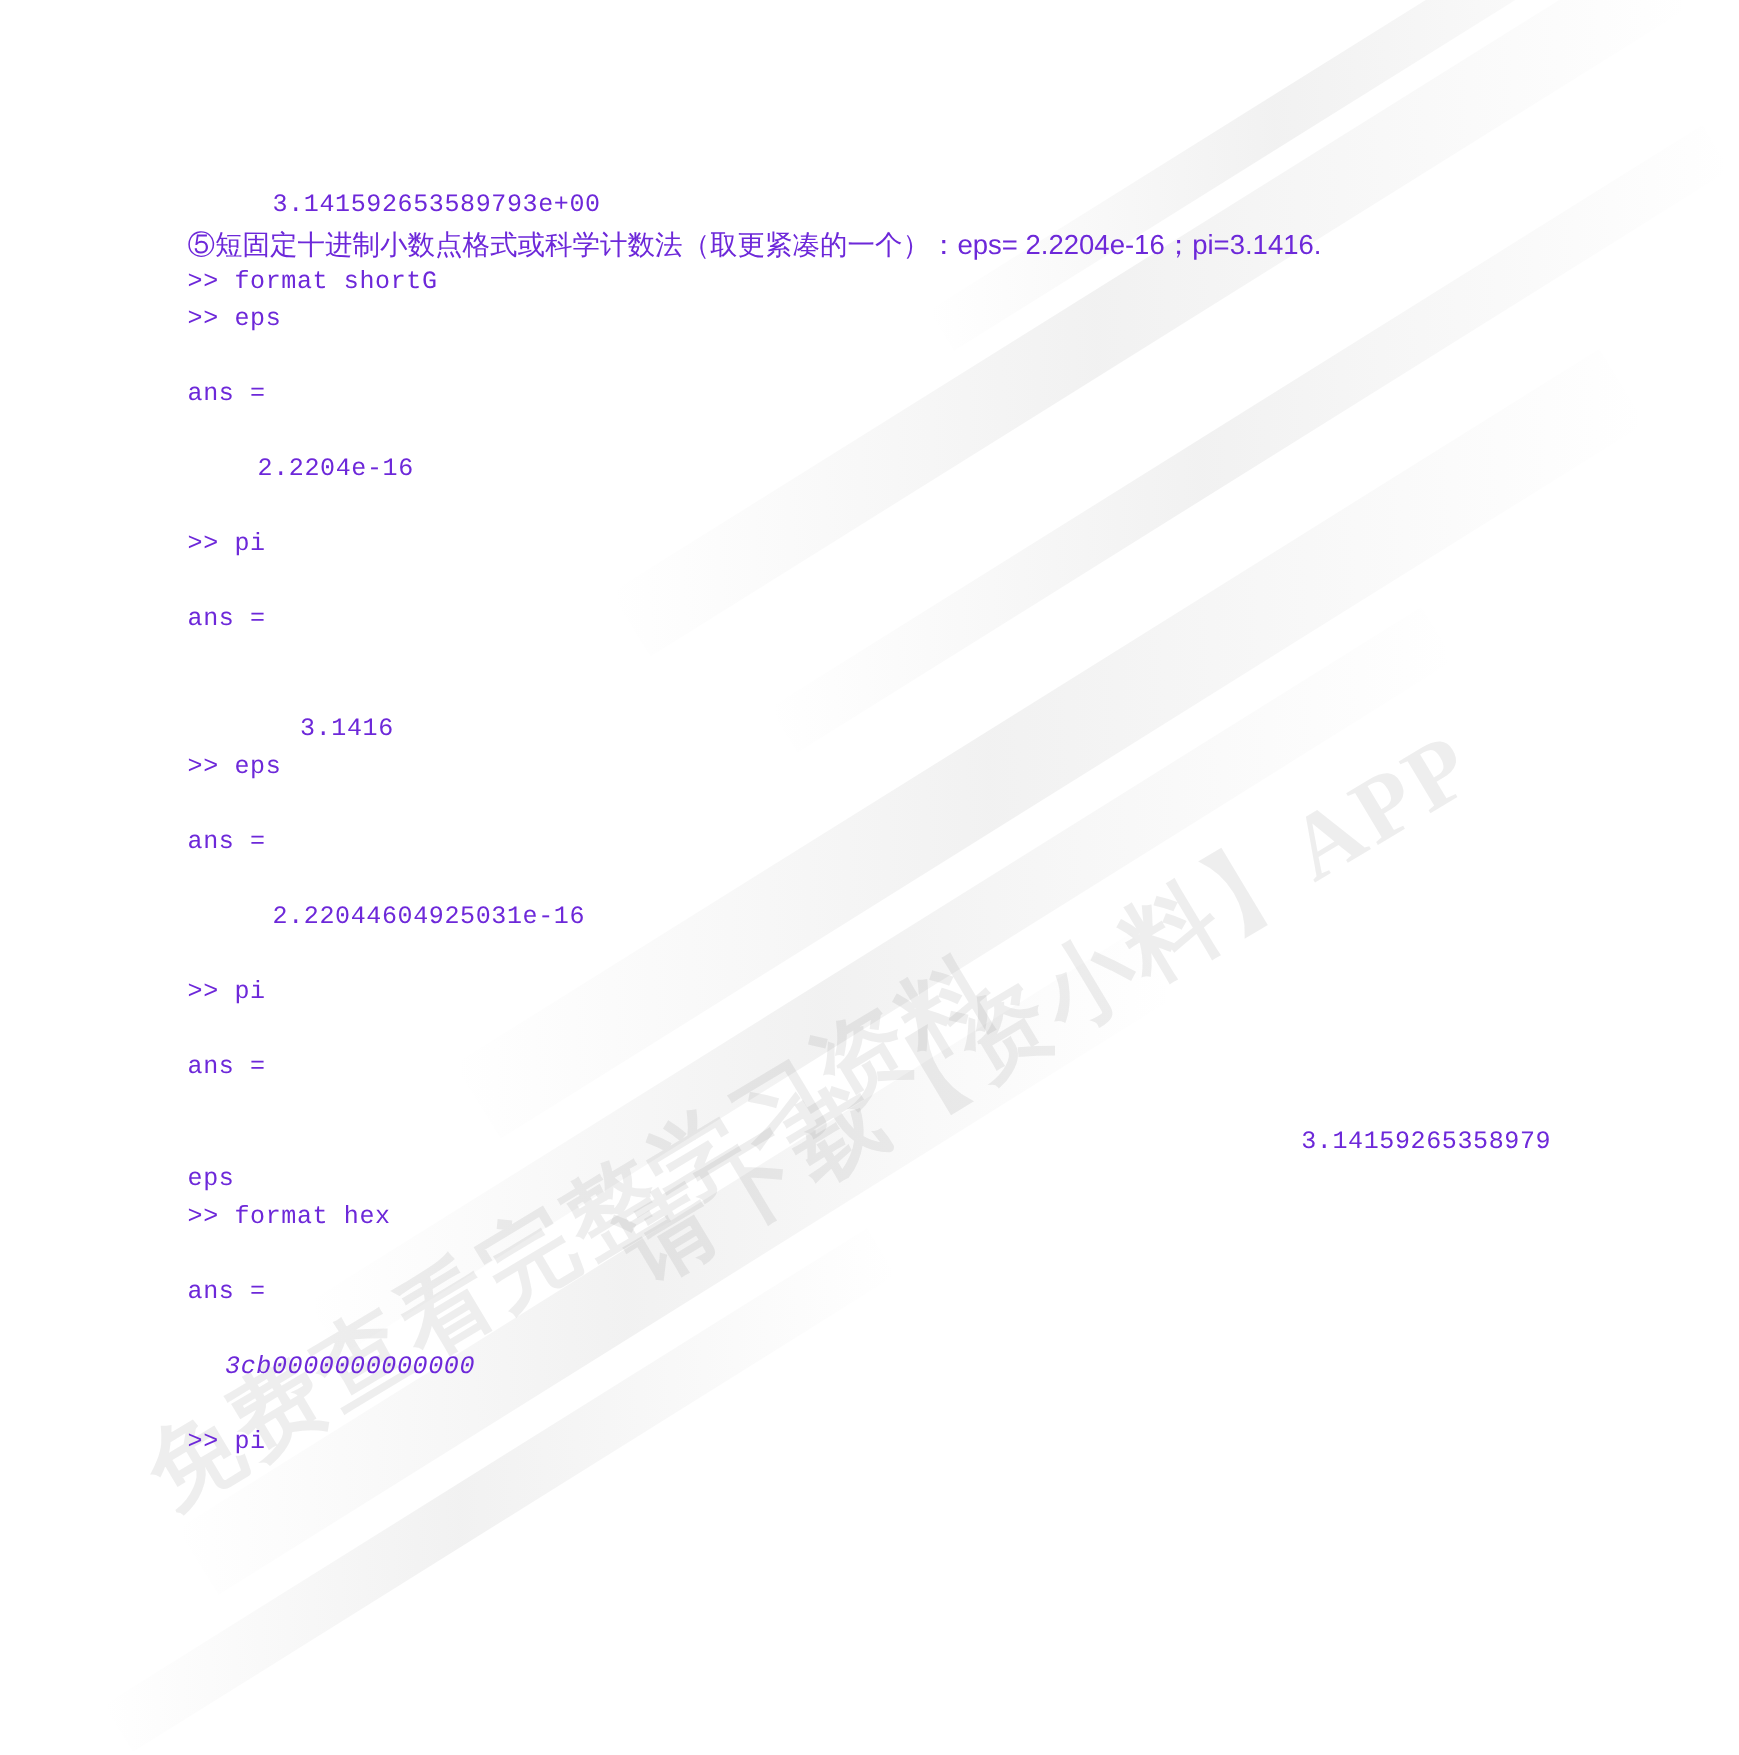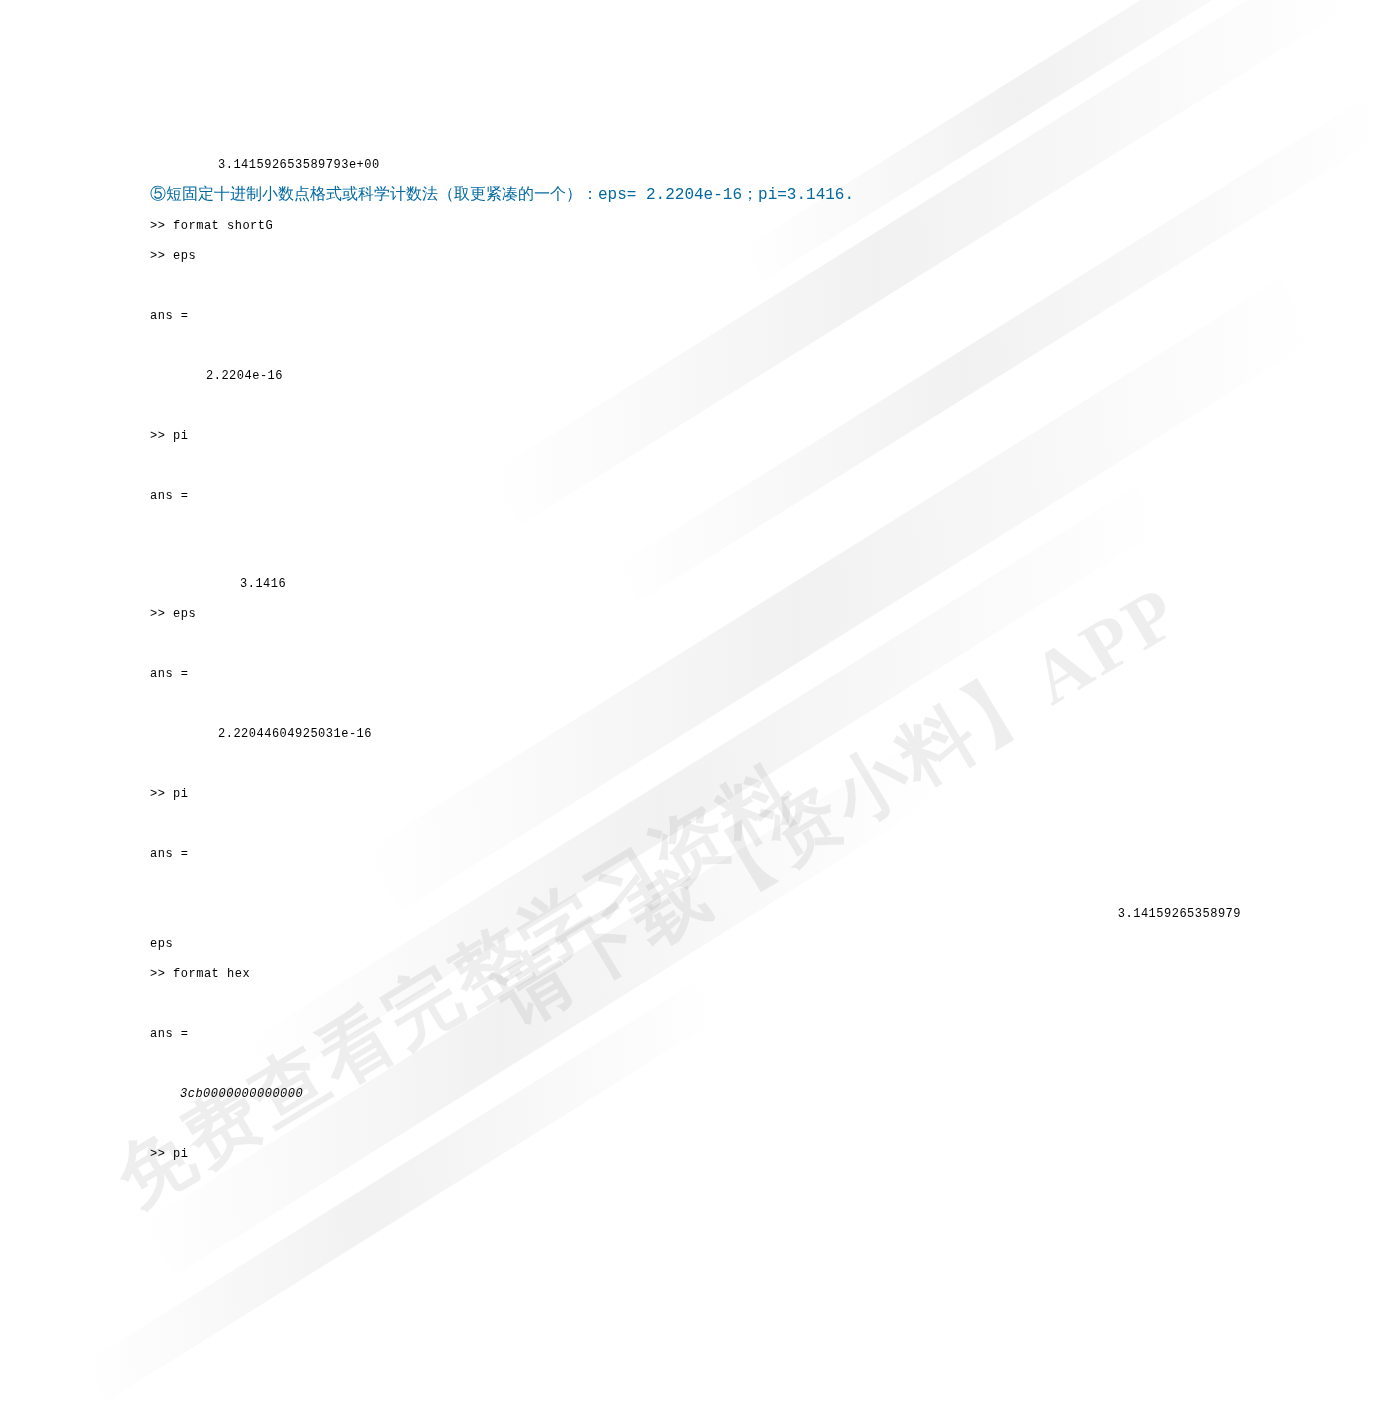--- a/index.html
+++ b/index.html
@@ -65,28 +65,28 @@
     padding: 150px 150px 0 150px;
     box-sizing: border-box;
   }
   .line {
     white-space: pre;
     line-height: 30px;
     min-height: 30px;
   }
   .mono {
     font-family: "Liberation Mono", monospace;
-    font-size: 12px;
+    font-size: 20px;
     letter-spacing: 0.5px;
-    color: #000000;
+    color: #6d28d9;
   }
   .cn {
-    font-family: Liberation Mono, monospace;
-    font-size: 16px;
-    color: #0369a1;
+    font-family: Liberation Sans, sans-serif;
+    font-size: 22px;
+    color: #6d28d9;
     white-space: normal;
     line-height: 31px;
   }
   .blank { height: 30px; }
   .indent-2 { padding-left: 56px; }
   .indent-3 { padding-left: 68px; }
   .indent-4 { padding-left: 90px; margin-top: 28px; }
   .indent-5 { padding-left: 112px; text-align: right; }
   .indent-6 { padding-left: 30px; font-style: italic; }
   .justify-cn {

